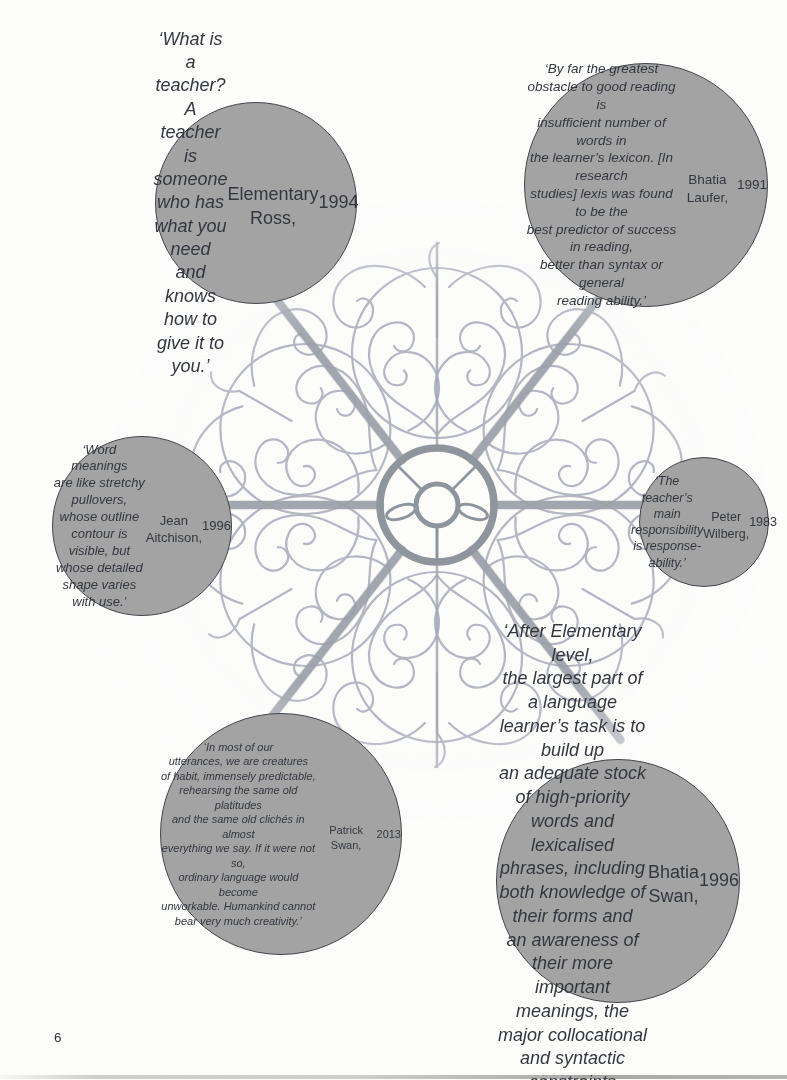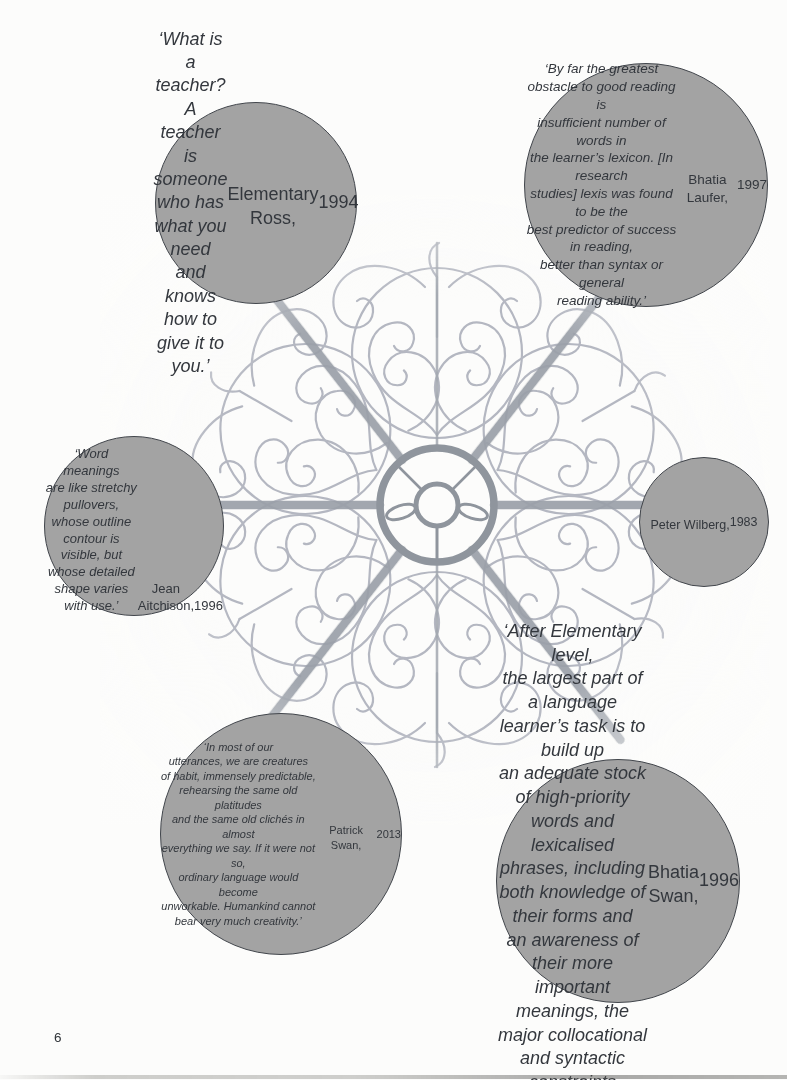--- a/index.html
+++ b/index.html
@@ -55,21 +55,21 @@
     white-space: pre-line;
   }
   .quote-author {
     margin-top: 7px;
     white-space: pre-line;
   }
   .quote-year { white-space: pre-line; }
 
   .c-ross      { left: 155px; top: 102px; width: 202px; height: 202px; font-size: 18px; line-height: 1.3; }
   .c-laufer    { left: 524px; top:  63px; width: 244px; height: 244px; font-size: 13.5px; line-height: 1.32; }
-  .c-aitchison { left:  44px; top: 436px; width: 180px; height: 180px; font-size: 13px;   line-height: 1.3; align-items: flex-end; }
+  .c-aitchison { left:  52px; top: 436px; width: 180px; height: 180px; font-size: 13px;   line-height: 1.3; }
   .c-wilberg   { left: 639px; top: 457px; width: 130px; height: 130px; font-size: 12.5px; line-height: 1.3; }
   .c-hanks     { left: 160px; top: 713px; width: 242px; height: 242px; font-size: 11px; line-height: 1.32; }
   .c-swan      { left: 496px; top: 759px; width: 244px; height: 244px; font-size: 18px; line-height: 1.32; }
 
   .page-number {
     position: absolute;
     left: 54px;
     top: 1030px;
     font-size: 13.5px;
     color: #2f3338;
@@ -164,34 +164,37 @@
   <div class="quote-circle c-laufer">
     <div class="quote-text">‘By far the greatest
 obstacle to good reading is
 insufficient number of words in
 the learner’s lexicon. [In research
 studies] lexis was found to be the
 best predictor of success in reading,
 better than syntax or general
 reading ability.’</div>
     <div class="quote-author">Bhatia Laufer,</div>
-    <div class="quote-year">1997</div>
+    <div class="quote-year">1991</div>
   </div>
 
   <div class="quote-circle c-aitchison">
     <div class="quote-text">‘Word meanings
 are like stretchy pullovers,
 whose outline contour is
 visible, but whose detailed
 shape varies with use.’</div>
     <div class="quote-author">Jean Aitchison,</div>
     <div class="quote-year">1996</div>
   </div>
 
   <div class="quote-circle c-wilberg">
+    <div class="quote-text">‘The teacher’s
+main responsibility
+is response-ability.’</div>
     <div class="quote-author">Peter Wilberg,</div>
     <div class="quote-year">1983</div>
   </div>
 
   <div class="quote-circle c-hanks">
     <div class="quote-text">‘In most of our
 utterances, we are creatures
 of habit, immensely predictable,
 rehearsing the same old platitudes
 and the same old clichés in almost

